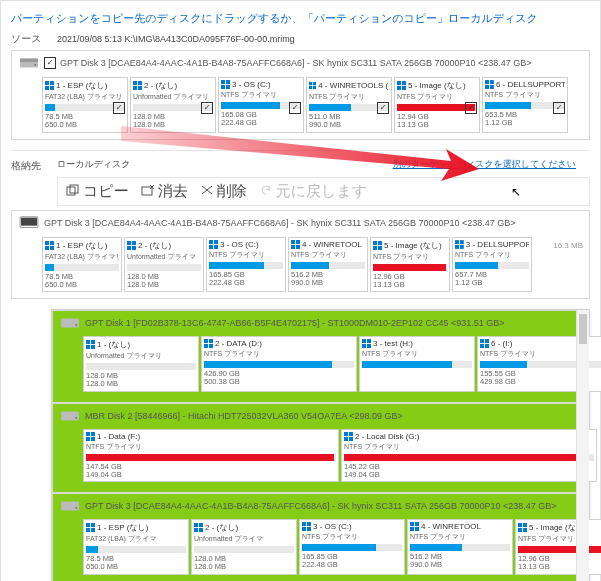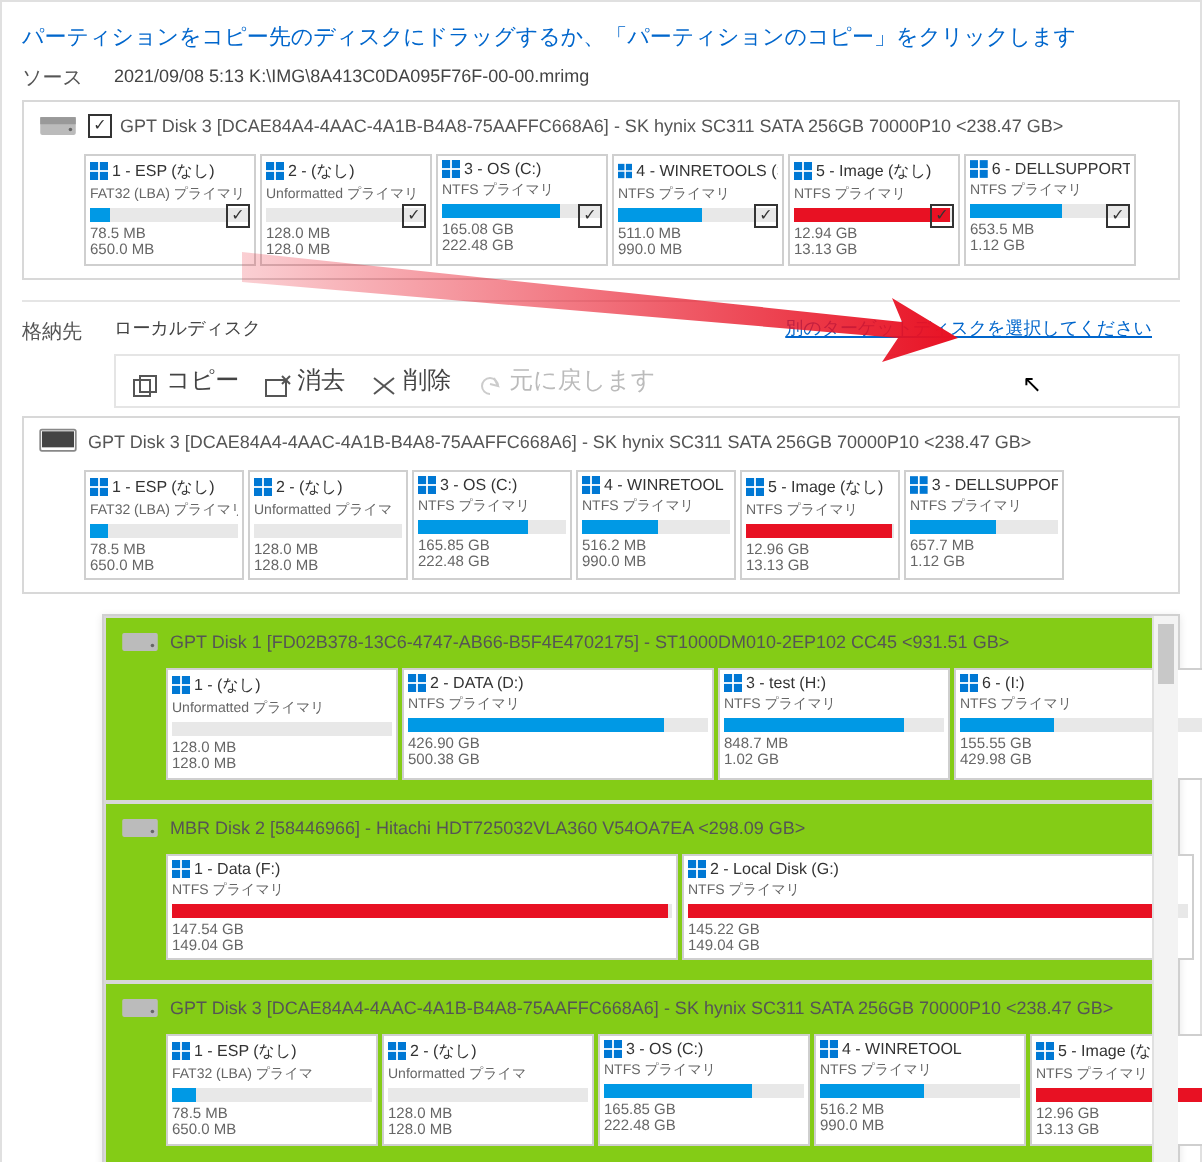--- a/index.html
+++ b/index.html
@@ -23,38 +23,38 @@
   .bar{height:7px;background:#e8e8e8;position:relative;margin-bottom:2px}
   .bar .fill{position:absolute;left:0;top:0;bottom:0}
   .fill.blue{background:#0099e5}
   .fill.red{background:#e81123}
   .fill.none{background:transparent}
   .chk{position:absolute;right:2px;bottom:18px;width:10px;height:10px;border:1px solid #333;font-size:8px;line-height:9px;text-align:center}
   .sizes{font-size:7.5px;color:#666;line-height:1.1}
   .free{color:#999;font-size:8px;margin-left:auto;padding:6px}
   .section-hr{border:none;border-top:1px solid #e5e5e5;margin:6px 0}
   .toolbar{display:flex;align-items:center;gap:12px;padding:4px 8px;border:1px solid #e5e5e5;}
-  .tool{display:flex;align-items:flex-end;gap:3px;font-size:12px;color:#444}
+  .tool{display:flex;align-items:flex-start;gap:3px;font-size:15px;color:#444}
   .tool .ico{width:14px;height:12px}
   .tool.disabled{color:#bbb}
   .link{color:#0066cc;text-decoration:underline;font-size:9px}
   .subpanel{border:1px solid #d8d8d8;background:#84cc16;margin:0 0;padding:4px 6px}
   .subpanel .part{min-width:100px}
   .arrow{position:absolute;pointer-events:none}
   .cursor{position:absolute;font-size:12px;color:#000}
   .scrollbox{border:1px solid #d0d0d0;box-shadow:0 1px 4px rgba(0,0,0,.1);background:#fff;margin-left:40px;position:relative}
   .scrollbar{position:absolute;right:0;top:0;bottom:0;width:12px;background:#f3f3f3;border-left:1px solid #e0e0e0}
   .sb-thumb{position:absolute;left:2px;right:2px;top:4px;height:30px;background:#c8c8c8}
   .flex{display:flex}
   .right{margin-left:auto}
 </style>
 </head>
 <body>
 <div class="page">
-  <div class="instruction">パーティションをコピー先のディスクにドラッグするか、「パーティションのコピー」をクリックします</div>
+  <div class="instruction">パーティションをコピー先のディスクにドラッグするか、「パーティションのコピー」ローカルディスク</div>
 
   <div class="row">
     <div class="lab">ソース</div>
     <div>
       <span class="info">2021/09/08 5:13    K:\IMG\8A413C0DA095F76F-00-00.mrimg</span>
     </div>
   </div>
 
   <div class="panel" style="margin-left:0">
     <div class="panel-head">
@@ -333,20 +333,21 @@
               <span class="pname">3 - DELLSUPPOF</span>
             </div>
     <div class="ptype">NTFS プライマリ</div>
     <div class="bar">
               <div class="fill blue" style="width:58%"></div>
             </div>
 
     <div class="sizes">657.7 MB<br>1.12 GB</div>
   </div>
         </div>
+      <div class="free">16.3 MB</div>
     </div>
   </div>
 
   <div class="scrollbox">
     <div id="disks">
   <div class="subpanel">
     <div class="panel-head" style="padding:0 0 3px 0">
       <span class="disk-ico"><svg viewBox="0 0 24 18">
                 <rect x="2" y="4" width="20" height="10" rx="1" fill="#bbb"></rect>
                 <circle cx="19" cy="11" r="1" fill="#666"></circle>
@@ -397,21 +398,20 @@
                       <rect y="5.5" width="4.5" height="4.5" fill="#0078d4"></rect>
                       <rect x="5.5" y="5.5" width="4.5" height="4.5" fill="#0078d4"></rect>
                     </svg></span>
                   <span class="pname">3 - test (H:)</span>
                 </div>
     <div class="ptype">NTFS プライマリ</div>
     <div class="bar">
                   <div class="fill blue" style="width:82%"></div>
                 </div>
 
-    <div class="sizes">848.7 MB<br>1.02 GB</div>
   </div>
               <div class="part" style="width:130px">
     <div class="part-top">
                   <span class="win-ico"><svg viewBox="0 0 10 10">
                       <rect width="4.5" height="4.5" fill="#0078d4"></rect>
                       <rect x="5.5" width="4.5" height="4.5" fill="#0078d4"></rect>
                       <rect y="5.5" width="4.5" height="4.5" fill="#0078d4"></rect>
                       <rect x="5.5" y="5.5" width="4.5" height="4.5" fill="#0078d4"></rect>
                     </svg></span>
                   <span class="pname">6 - (I:)</span>

